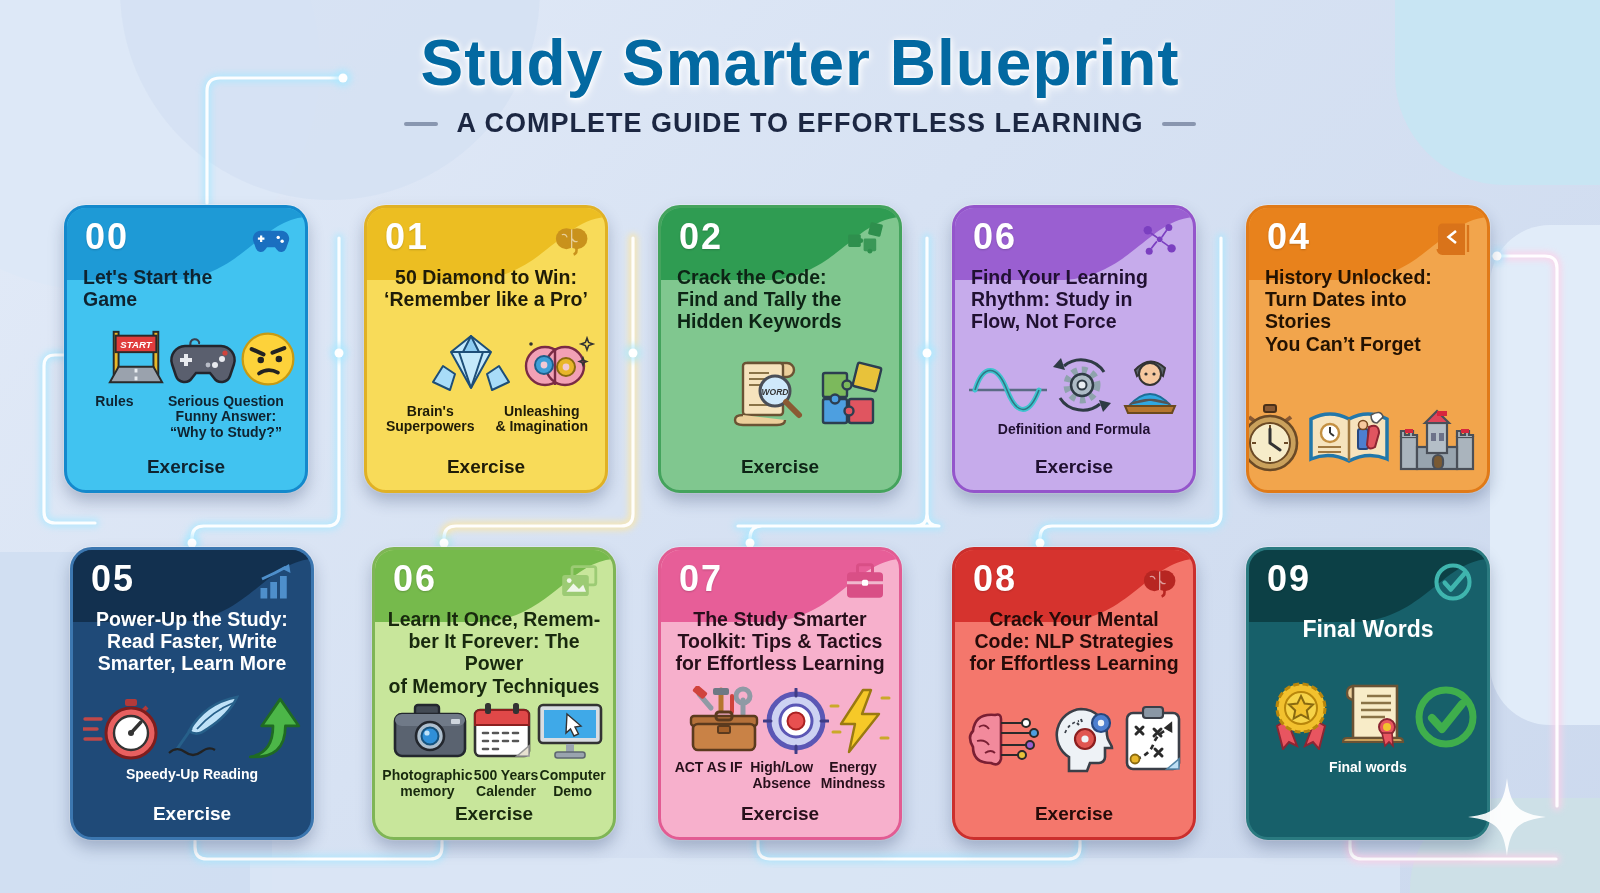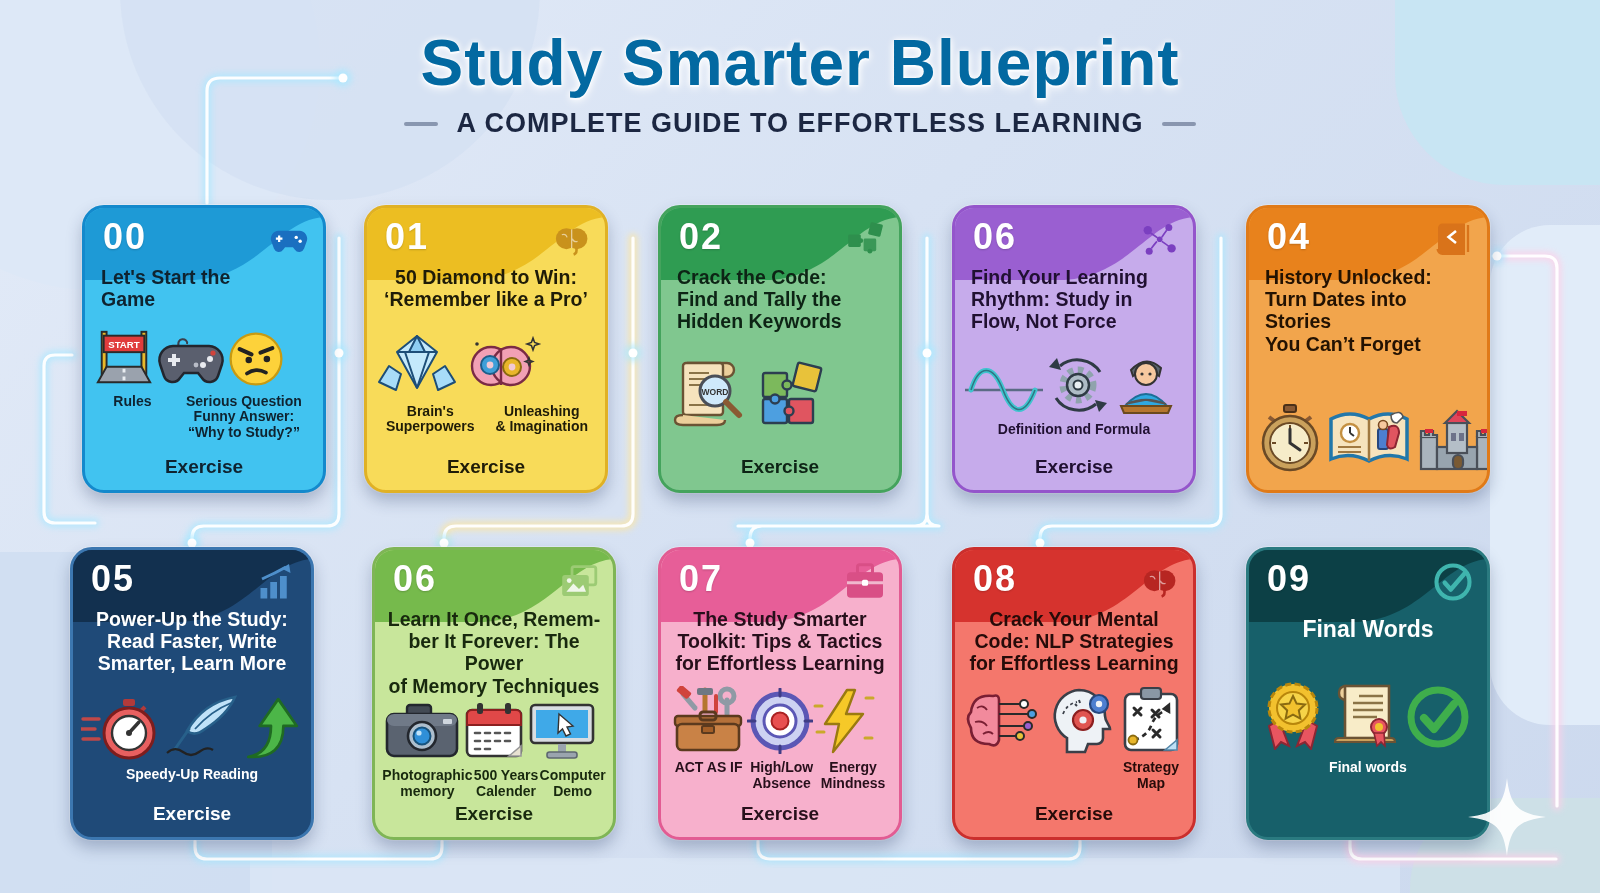--- a/index.html
+++ b/index.html
@@ -43,21 +43,21 @@
   .band{position:absolute;left:0;top:0;width:100%;height:78px;}
   .num{position:absolute;left:18px;top:8px;font-size:36px;font-weight:bold;color:#fff;letter-spacing:2px;text-shadow:0 1px 2px rgba(0,0,0,.18);}
   .corner{position:absolute;right:13px;top:11px;width:42px;height:42px;}
   .corner svg{width:100%;height:100%;}
   .ctitle{
     margin:58px 10px 0 10px;font-size:19.5px;font-weight:bold;line-height:1.14;
     white-space:pre-line;position:relative;z-index:2;
   }
   .t-left .ctitle{text-align:left;margin-left:16px;}
   .t-center .ctitle{text-align:center;}
-  .icons{margin-top:auto;display:flex;justify-content:flex-start;align-items:flex-end;padding:0 8px;position:relative;z-index:2;}
+  .icons{margin-top:auto;display:flex;justify-content:flex-end;align-items:flex-end;padding:0 8px;position:relative;z-index:2;font-style:italic;}
   .ic{display:flex;align-items:flex-end;justify-content:center;}
   .ic svg{display:block;}
   .labels{margin-top:6px;display:flex;justify-content:space-evenly;padding:0 6px;position:relative;z-index:2;}
   .labels span{font-size:14px;font-weight:bold;line-height:1.12;text-align:center;white-space:pre-line;}
   .footer{margin:auto 0 12px 0;text-align:center;font-size:19px;font-weight:bold;position:relative;z-index:2;}
   
   .c00 .labels span:nth-child(1){flex:0 0 34%;}
   .c00 .labels span:nth-child(2){flex:0 0 62%;}
   .c01 .labels span{flex:0 0 48%;}
   .c08 .labels{justify-content:flex-end;padding-right:14px;}
@@ -130,21 +130,21 @@
 <div class="hdr">
   <div class="title">Study Smarter Blueprint</div>
   <div class="subrow">
     <div class="subdash"></div>
     <div class="subtitle">A COMPLETE GUIDE TO EFFORTLESS LEARNING</div>
     <div class="subdash"></div>
   </div>
 </div>
 
 <div id="cards">
-    <div class="card c00 row1 t-left" style="left: 82px; --bd: #1489cc; --body: #41c3f0; --tx: #0f2330;">
+    <div class="card c00 row1 t-left" style="left: 64px; --bd: #1489cc; --body: #41c3f0; --tx: #0f2330;">
       <svg class="band" viewBox="0 0 244 78" preserveAspectRatio="none">
         <path d="M0 0 H244 V9 C198 13 178 68 112 72 L0 72 Z" fill="#1e9ad6"></path>
       </svg>
       <div class="num">00</div>
       <div class="corner"><svg viewBox="0 0 64 44">
           <path d="M16 8 h32 a12 12 0 0 1 11 16 l-4 11 a8 8 0 0 1 -14 2 l-3 -4 h-12 l-3 4 a8 8 0 0 1 -14 -2 L5 24 A12 12 0 0 1 16 8 Z" fill="#1a6fc0"></path>
           <path d="M17 15 v10 M12 20 h10" stroke="#fff" stroke-width="3.4"></path>
           <circle cx="43" cy="18" r="2.6" fill="#fff"></circle>
           <circle cx="49" cy="24" r="2.6" fill="#fff"></circle>
         </svg></div>
@@ -643,24 +643,20 @@
               <path d="M33 24 l7 7 M40 24 l-7 7"></path>
               <path d="M34 44 l7 7 M41 44 l-7 7"></path>
             </g>
             <path d="M15 54 Q28 50 32 40 Q36 28 48 24" fill="none" stroke="#2a2a2a" stroke-width="2.6" stroke-dasharray="5 4"></path>
             <polygon points="48,16 54,26 44,26" fill="#2a2a2a" transform="rotate(30 49 22)"></polygon>
             <circle cx="14" cy="54" r="4.5" fill="#e8b62a" stroke="#8a6a10" stroke-width="1.8"></circle>
             <path d="M46 64 l12 -10 v10 z" fill="#bfe0f5" stroke="#5588aa" stroke-width="1.6"></path>
           </svg>
         </div>
       </div>
-      <div class="labels">
-        <span>Strategy
-Map</span>
-      </div>
       <div class="footer">Exercise</div>
     </div>
     <div class="card c09 row2 t-center" style="left: 1246px; --bd: #2a7a80; --body: #17606a; --tx: #ffffff;">
       <svg class="band" viewBox="0 0 244 78" preserveAspectRatio="none">
         <path d="M0 0 H244 V9 C198 13 178 68 112 72 L0 72 Z" fill="#0c4046"></path>
       </svg>
       <div class="num">09</div>
       <div class="corner"><svg viewBox="0 0 56 56">
           <circle cx="28" cy="28" r="22" fill="none" stroke="#3fb5ae" stroke-width="5.5"></circle>
           <path d="M17 29 l8 9 L44 16" fill="none" stroke="#3fb5ae" stroke-width="6" stroke-linecap="round" stroke-linejoin="round"></path>

